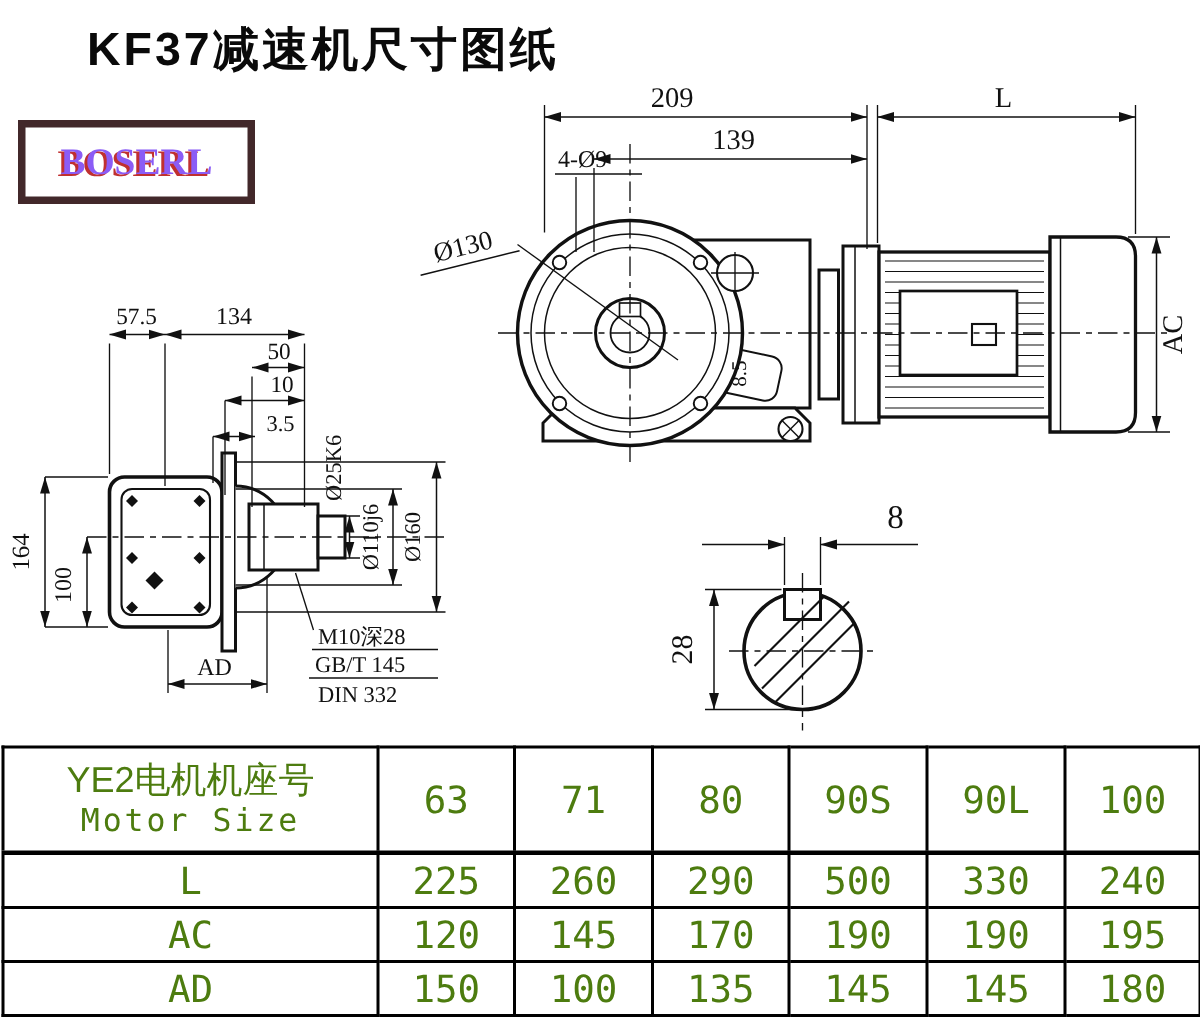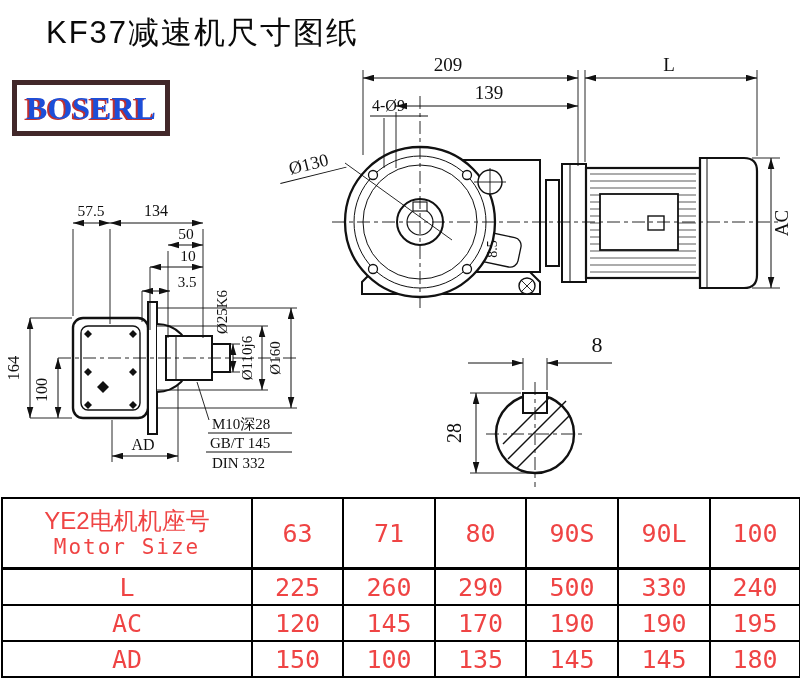--- a/index.html
+++ b/index.html
@@ -1,33 +1,33 @@
 <!DOCTYPE html>
 <html><head>
 <meta charset="utf-8">
 <style>
   html,body{margin:0;padding:0;}
   .page{position:relative;width:800px;height:680px;background:#ffffff;overflow:hidden;
         font-family:"Liberation Sans",sans-serif;color:#111;}
-  .title{position:absolute;left:46px;top:12px;font-size:31px;font-weight:normal;
+  .title{position:absolute;left:58px;top:12px;font-size:31px;font-weight:bold;
          letter-spacing:2px;color:#0a0a0a;font-family:"Liberation Sans",sans-serif;}
   .logo{position:absolute;left:12px;top:80px;width:148px;height:46px;
         border:5px solid #42282a;background:#fff;display:flex;align-items:center;justify-content:center;}
-  .logo span{font-family:"Liberation Serif",serif;font-weight:bold;font-size:32px;line-height:1;
-        color:#1d4ed8;text-shadow:-2px 1px 0 #c03030;}
+  .logo span{font-family:"Liberation Serif",serif;font-weight:bold;font-size:25px;line-height:1;
+        color:#8b5cf6;text-shadow:-2px 1px 0 #c03030;}
   svg{position:absolute;left:0;top:0;}
   svg text{font-family:"Liberation Serif",serif;fill:#111;}
   .ln{stroke:#111;fill:none;}
   .fw{fill:#fff;stroke:#111;}
   .thin{stroke-width:0.9;}
   .cl{stroke:#111;stroke-width:0.9;fill:none;stroke-dasharray:13 4 4 4;}
   
   table{position:absolute;left:1px;top:497px;width:798px;border-collapse:collapse;table-layout:fixed;}
   td{border:2px solid #000;text-align:center;vertical-align:middle;padding:0;
-     font-family:"DejaVu Sans Mono",monospace;font-size:25px;color:#ef4444;}
+     font-family:"DejaVu Sans Mono",monospace;font-size:25px;color:#4d7c0f;}
   tr.hdr td{height:68px;}
   tr.row td{height:34px;}
   tr.hdr td.c0 div.zh{font-size:24px;line-height:1.25;font-family:"Liberation Sans",sans-serif;}
   tr.hdr td.c0 div.en{font-size:21px;letter-spacing:2px;line-height:1.1;}
   tr.hdr{border-bottom:3px solid #000;}
 </style>
 </head>
 <body>
 
 <div class="page">

